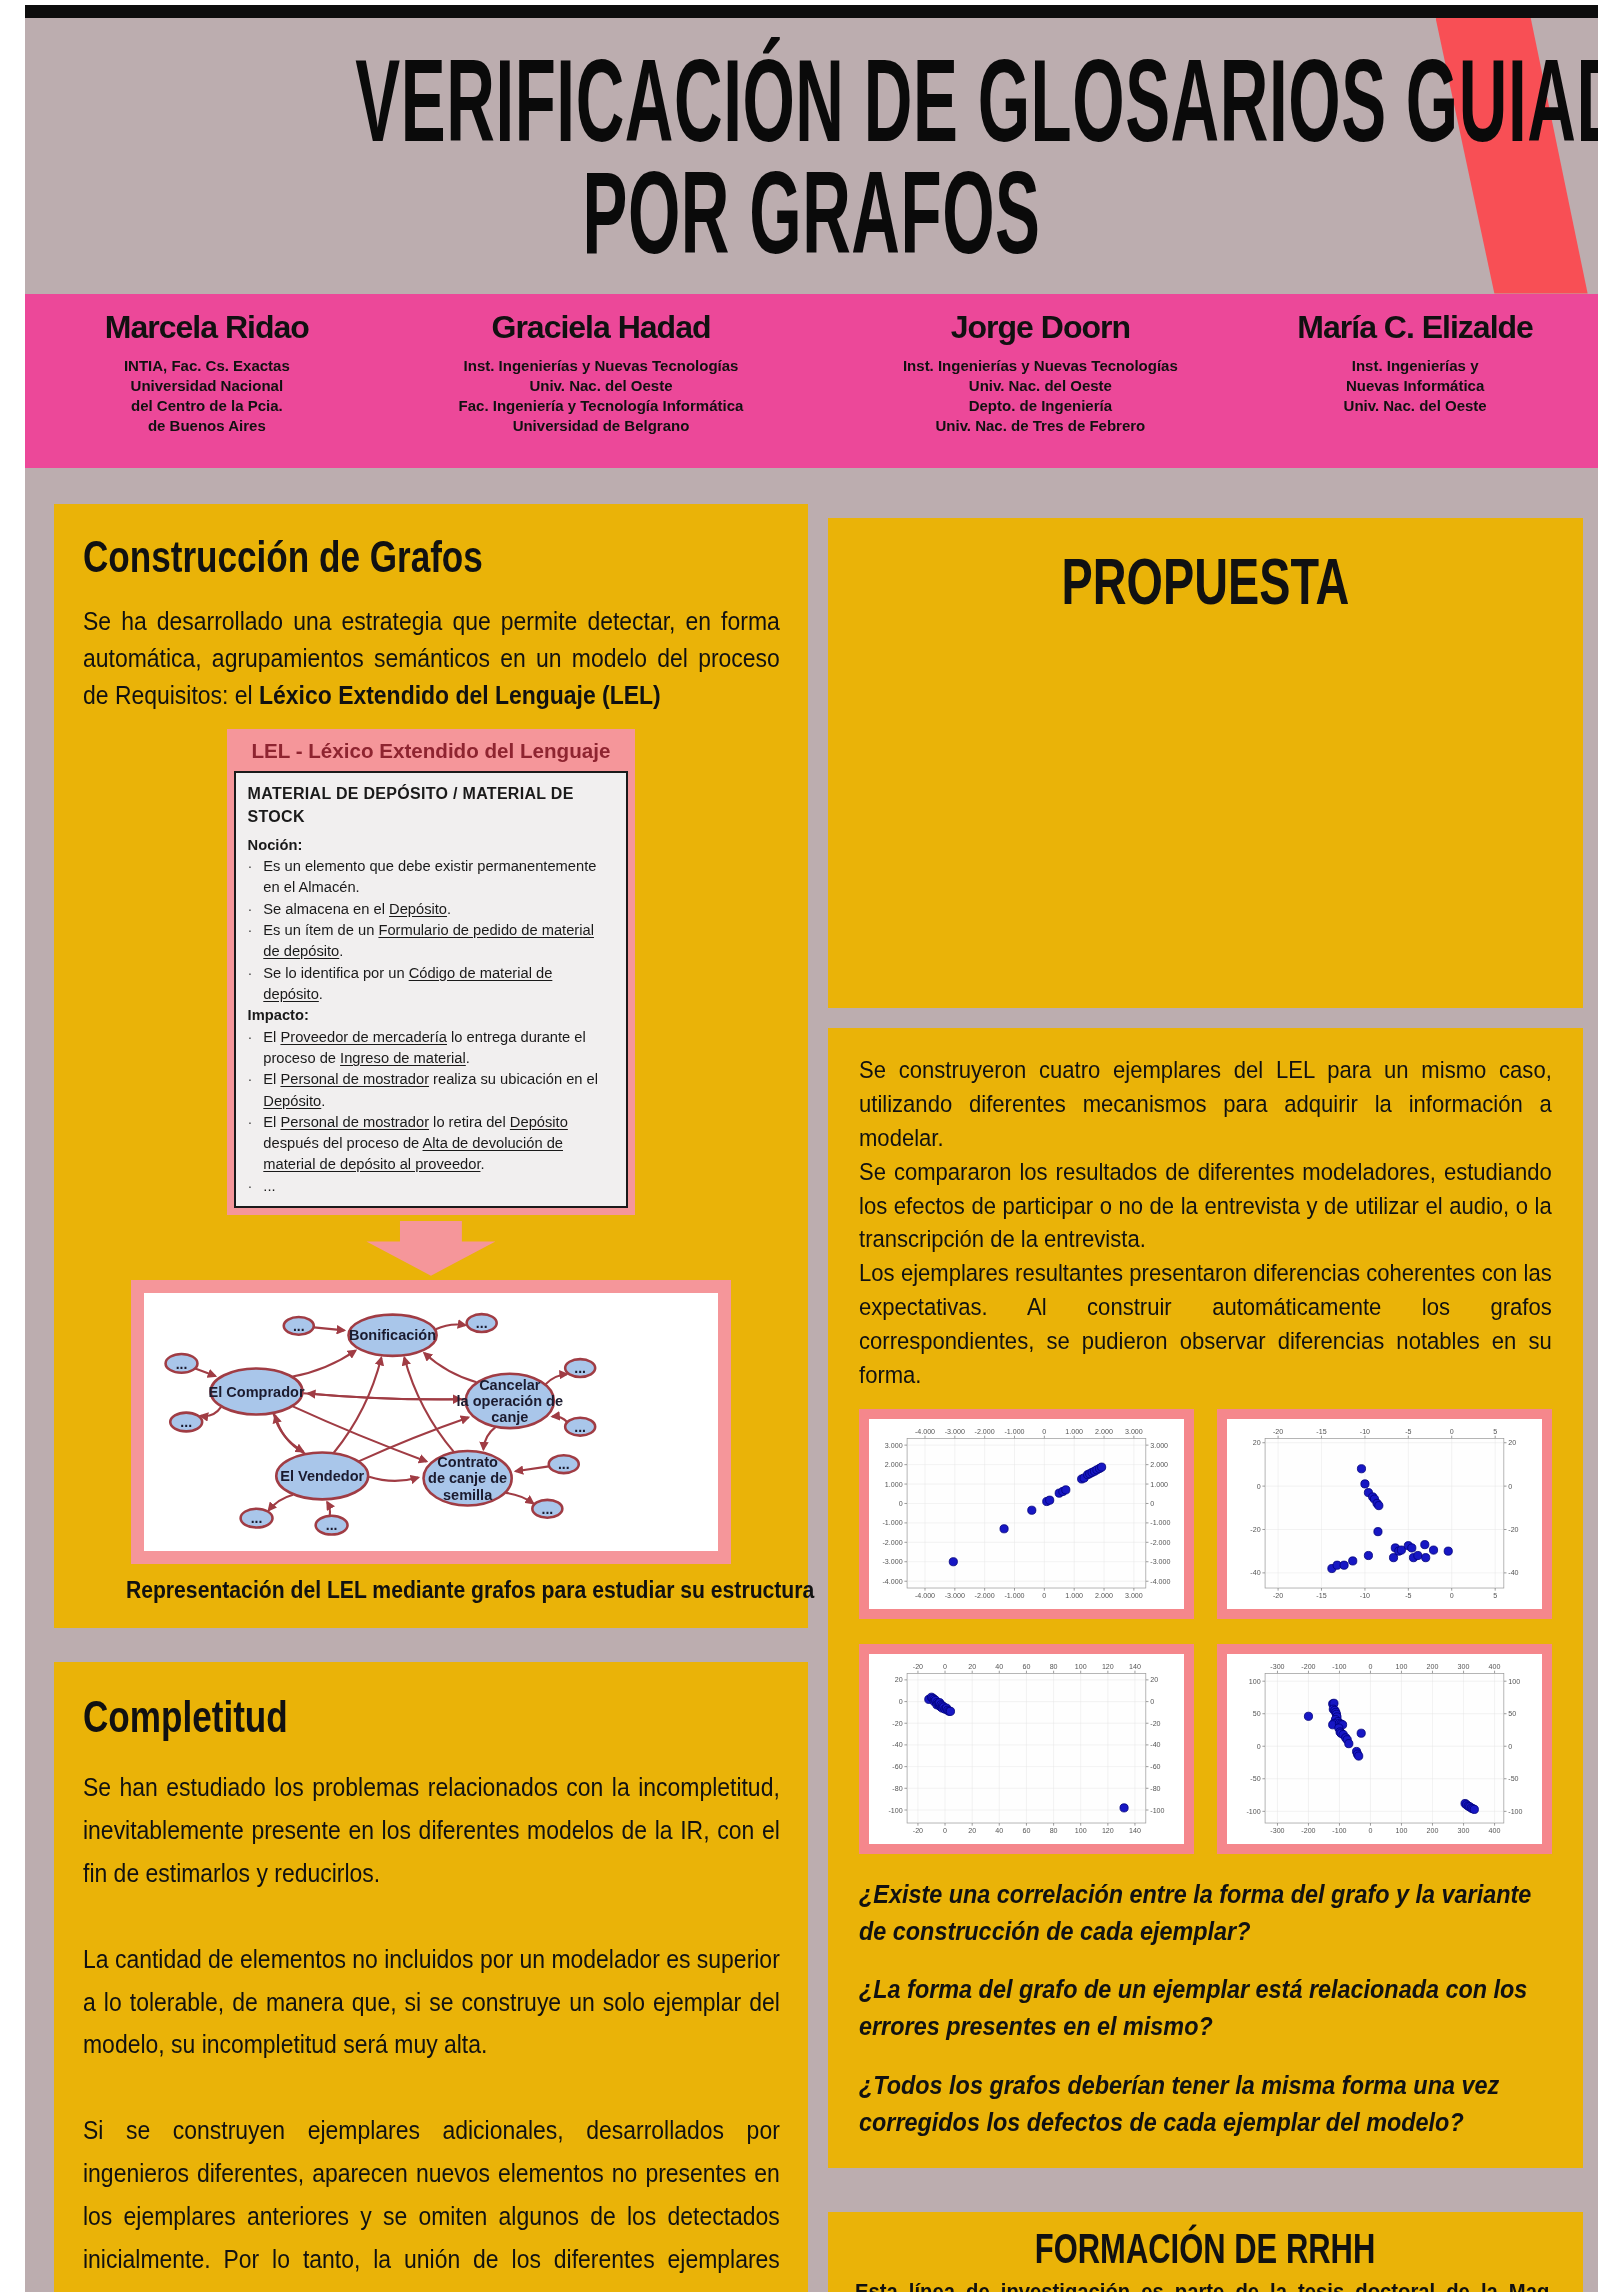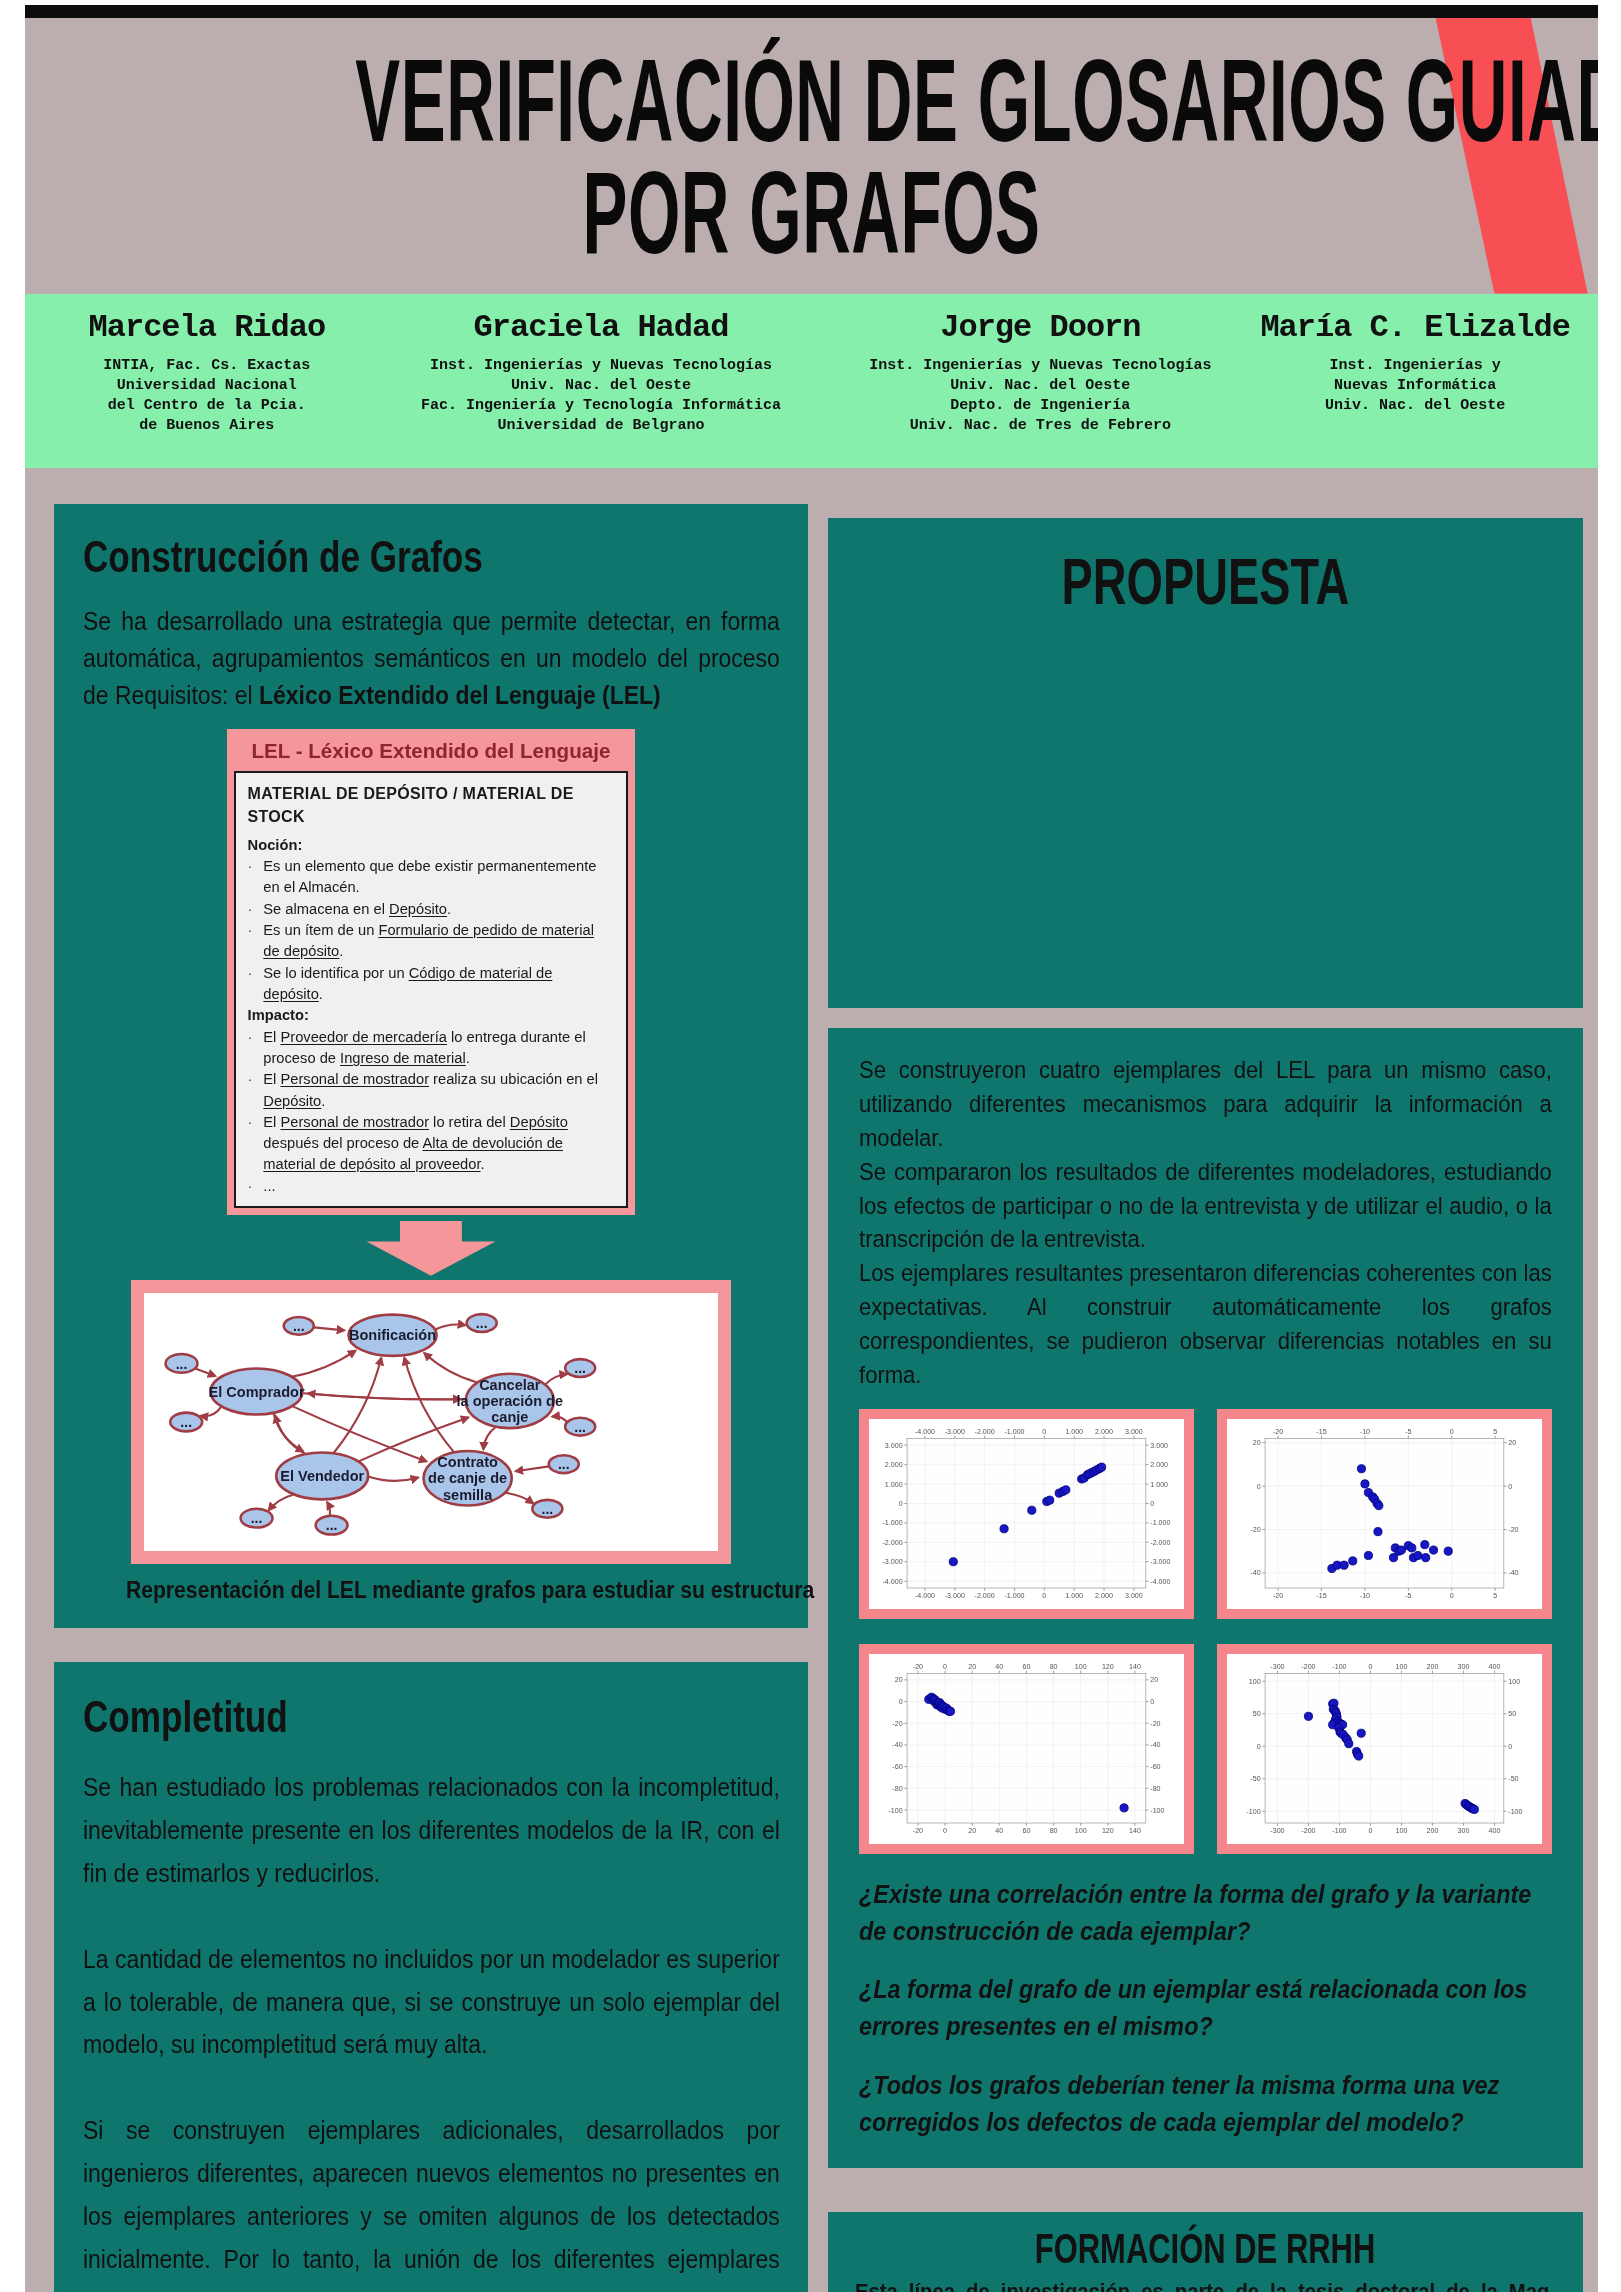--- a/index.html
+++ b/index.html
@@ -4,29 +4,29 @@
 <style>
   html,body{margin:0;padding:0;background:#fff;font-family:"Liberation Sans",sans-serif;color:#111;}
   .page{position:relative;width:1621px;height:2293px;background:#fff;overflow:hidden;}
   .poster{position:absolute;left:24.5px;top:4.9px;width:1573px;min-height:2266px;background:#bcadaf;}
   .topbar{height:12.7px;background:#0d0d0d;}
   .header{position:relative;height:276px;overflow:hidden;}
   .stripe{position:absolute;left:1411px;top:0;width:157px;height:276px;background:#f84f55;
           clip-path:polygon(0 0,60.6% 0,96.9% 100%,37.5% 100%);}
   .title{position:relative;padding-top:27.4px;text-align:center;font-weight:bold;line-height:.97;color:#0a0a0a;}
   .tline{font-size:116px;transform:scaleX(.58);white-space:nowrap;letter-spacing:1px;}
-  .authors{background:#86efac;min-height:174px;display:grid;grid-template-columns:1.02fr 1.42fr 1.30fr 1.02fr;
+  .authors{background:#ec4899;min-height:174px;display:grid;grid-template-columns:1.02fr 1.42fr 1.30fr 1.02fr;
            padding:15.7px 17.6px 9.8px;box-sizing:border-box;text-align:center;
-           font-family:Liberation Mono, monospace;}
+           font-family:Liberation Sans, sans-serif;}
   .aname{font-size:32px;font-weight:bold;letter-spacing:-1px;}
   .aaff{margin-top:9.8px;font-size:15px;font-weight:bold;line-height:1.34;white-space:pre-line;}
   .main{display:flex;gap:19.6px;padding:36px 14.7px 39px 29px;align-items:flex-start;}
   .col{width:755px;display:flex;flex-direction:column;}
   .colR{margin-top:14.7px;}
-  .card{background:#0f766e;box-sizing:border-box;}
+  .card{background:#eab308;box-sizing:border-box;}
   h2.sec{font-size:45px;margin:0;font-weight:bold;transform:scaleX(.78);transform-origin:0 50%;white-space:nowrap;}
   .cond{transform:scaleX(.9);transform-origin:0 0;width:111.1%;}
   #card-construccion{min-height:823px;padding:27.4px 29px 23.5px;}
   .intro{margin:19.6px 0 0;font-size:25.5px;line-height:1.45;text-align:justify;}
   .lelfig{width:408px;margin:15.7px auto 0;background:#f5969a;padding:6.9px;box-sizing:border-box;}
   .lelhead{text-align:center;color:#8e2430;font-weight:bold;font-size:20.6px;padding:2.9px 0 7.8px;}
   .lelbody{background:#f1efef;border:2.9px solid #1a1a1a;padding:8.8px 11.8px;font-size:14.7px;line-height:1.45;color:#1a1a1a;}
   .lelterm{font-weight:bold;font-size:16px;margin-bottom:6.9px;letter-spacing:0.3px;}
   .lellabel{font-weight:bold;}
   .lelrow{display:flex;}

